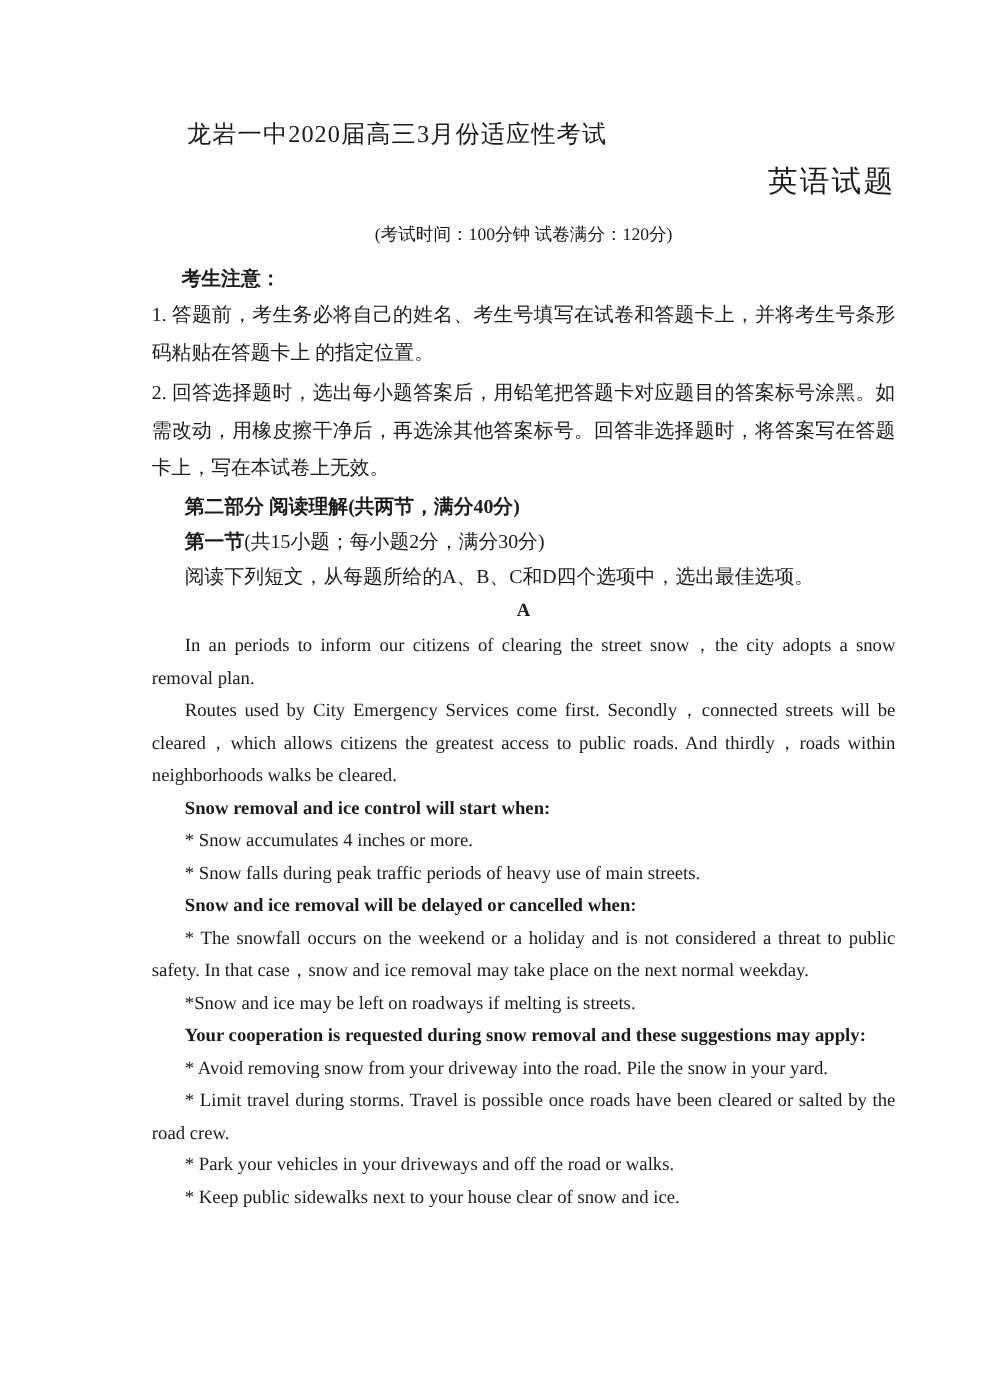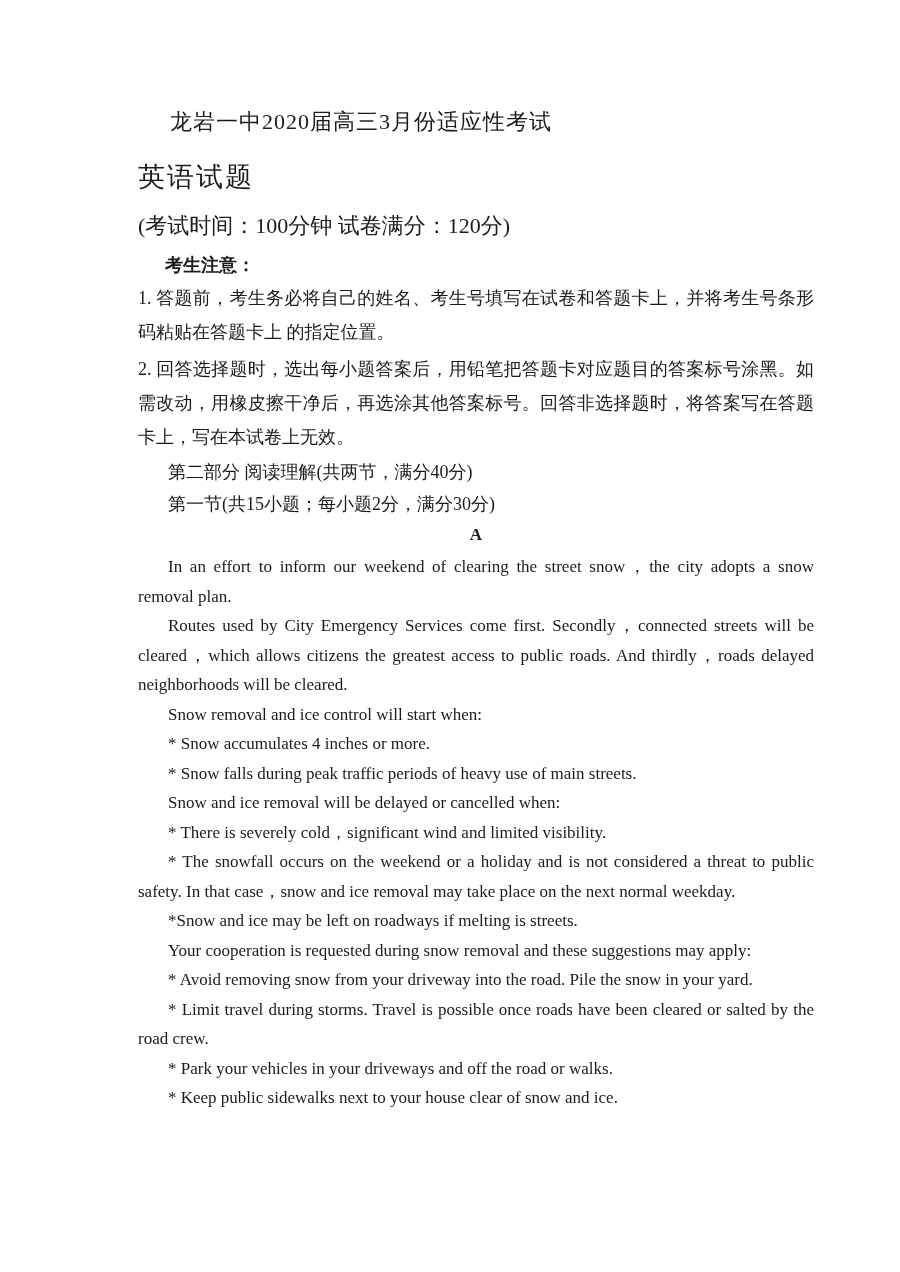--- a/index.html
+++ b/index.html
@@ -22,28 +22,28 @@
   }
   .title-line {
     font-size: 22px;
     line-height: 32px;
     padding-left: 32px;
     letter-spacing: 1px;
   }
   .subject-title {
     font-size: 27px;
     line-height: 34px;
-    text-align: left;
-    margin-top: 22px;
+    text-align: right;
+    margin-top: 10px;
     letter-spacing: 2px;
   }
   .exam-info {
-    font-size: 22px;
+    font-size: 16px;
     line-height: 24px;
-    text-align: left;
+    text-align: center;
     margin-top: 20px;
   }
   .notice-heading {
     font-size: 18px;
     line-height: 26px;
     margin-top: 14px;
     font-weight: bold;
     margin-left: 27px;
   }
   .cn {
@@ -55,21 +55,21 @@
   .cn-tight {
     font-size: 18px;
     line-height: 31px;
     margin: 1px 0;
     text-align: justify;
   }
   .indent {
     text-indent: 30px;
   }
   .bold {
-    font-weight: normal;
+    font-weight: bold;
   }
   .passage-label {
     font-size: 17px;
     font-weight: bold;
     text-align: center;
     line-height: 26px;
     margin: 2px 0 4px 0;
   }
   .en {
     font-size: 17px;
@@ -91,32 +91,32 @@
 
   <div class="notice-heading">考生注意：</div>
 
   <p class="cn">1. 答题前，考生务必将自己的姓名、考生号填写在试卷和答题卡上，并将考生号条形码粘贴在答题卡上 的指定位置。</p>
   <p class="cn">2. 回答选择题时，选出每小题答案后，用铅笔把答题卡对应题目的答案标号涂黑。如需改动，用橡皮擦干净后，再选涂其他答案标号。回答非选择题时，将答案写在答题卡上，写在本试卷上无效。</p>
 
   <p class="cn-tight bold indent">第二部分 阅读理解(共两节，满分40分)</p>
 
   <p class="cn-tight indent"><span class="bold">第一节</span><span>(共15小题；每小题2分，满分30分)</span></p>
 
+  <p class="cn-tight indent">阅读下列短文，从每题所给的A、B、C和D四个选项中，选出最佳选项。</p>
 
   <div class="passage-label">A</div>
 
-  <p class="en indent">In an effort to inform our weekend of clearing the street snow，the city adopts a snow removal plan.</p>
-  <p class="en indent">Routes used by City Emergency Services come first. Secondly，connected streets will be cleared，which allows citizens the greatest access to public roads. And thirdly，roads delayed neighborhoods will be cleared.</p>
+  <p class="en indent">In an periods to inform our citizens of clearing the street snow，the city adopts a snow removal plan.</p>
+  <p class="en indent">Routes used by City Emergency Services come first. Secondly，connected streets will be cleared，which allows citizens the greatest access to public roads. And thirdly，roads within neighborhoods walks be cleared.</p>
 
   <p class="en indent bold">Snow removal and ice control will start when:</p>
   <p class="en indent">* Snow accumulates 4 inches or more.</p>
   <p class="en indent">* Snow falls during peak traffic periods of heavy use of main streets.</p>
 
   <p class="en indent bold">Snow and ice removal will be delayed or cancelled when:</p>
-  <p class="en indent">* There is severely cold，significant wind and limited visibility.</p>
   <p class="en indent">* The snowfall occurs on the weekend or a holiday and is not considered a threat to public safety. In that case，snow and ice removal may take place on the next normal weekday.</p>
   <p class="en indent">*Snow and ice may be left on roadways if melting is streets.</p>
 
   <p class="en indent bold">Your cooperation is requested during snow removal and these suggestions may apply:</p>
   <p class="en indent">* Avoid removing snow from your driveway into the road. Pile the snow in your yard.</p>
   <p class="en indent">* Limit travel during storms. Travel is possible once roads have been cleared or salted by the road crew.</p>
   <p class="en indent">* Park your vehicles in your driveways and off the road or walks.</p>
   <p class="en indent">* Keep public sidewalks next to your house clear of snow and ice.</p>
 
 </div>

